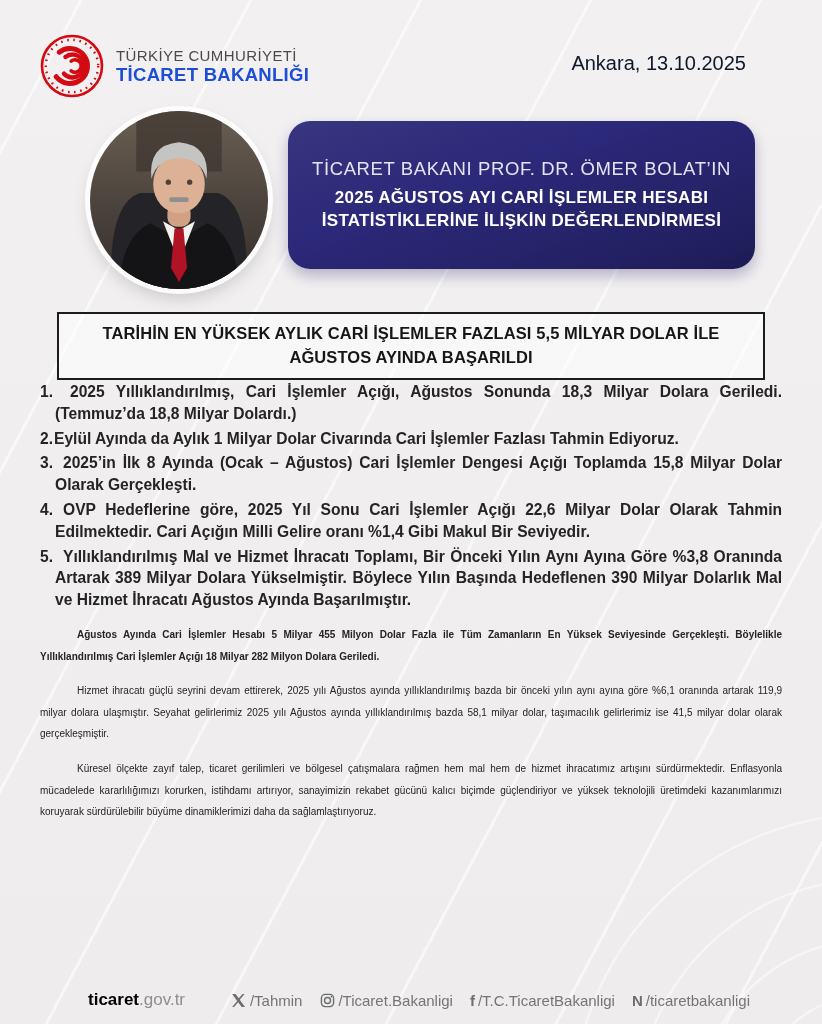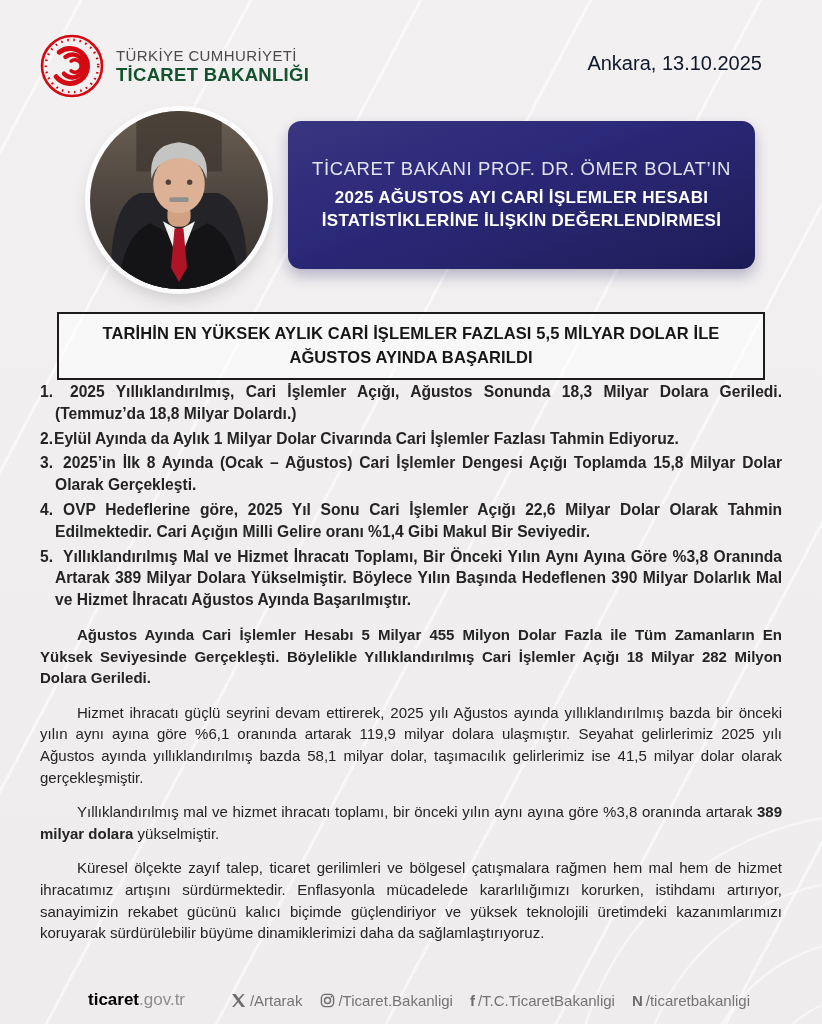--- a/index.html
+++ b/index.html
@@ -10,37 +10,37 @@
     background-color:#f0eeef;
     background-image:
       repeating-linear-gradient(118deg, rgba(255,255,255,0) 0 70px, rgba(255,255,255,.6) 70px 73px, rgba(255,255,255,0) 73px 150px),
       linear-gradient(180deg,#f2f0f1 0%, #eeecec 100%);
     overflow:hidden;
     color:#242424;
   }
   .guilloche { position:absolute; right:-140px; bottom:-180px; opacity:.55; pointer-events:none; }
 
   
-  .header { position:absolute; top:34px; left:40px; right:60px; display:flex; align-items:center; }
+  .header { position:absolute; top:34px; left:40px; right:76px; display:flex; align-items:center; }
   .emblem { width:64px; height:64px; flex:0 0 auto; }
   .ministry { margin-left:12px; line-height:1.15; }
   .ministry .l1 { font-size:15px; font-weight:500; color:#4a4a4a; letter-spacing:.4px; }
-  .ministry .l2 { font-size:18.5px; font-weight:800; color:#14532d; letter-spacing:.3px; }
+  .ministry .l2 { font-size:18.5px; font-weight:800; color:#1d4ed8; letter-spacing:.3px; }
   .dateline { margin-left:auto; align-self:flex-start; margin-top:18px; font-size:20px; color:#0f172a; font-weight:400; }
 
   
   .avatar {
     position:absolute; left:90px; top:111px; width:178px; height:178px;
     border-radius:50%; overflow:hidden;
     background:linear-gradient(180deg,#6b5f52 0%, #4a423c 55%, #332e2b 100%);
     box-shadow:0 0 0 5px rgba(255,255,255,.9), 0 8px 18px rgba(0,0,0,.18);
   }
   .title-box {
     position:absolute; left:288px; top:121px; width:467px; height:148px;
-    border-radius:13px;
+    border-radius:22px;
     background:linear-gradient(160deg,#38367f 0%, #2b2979 40%, #232163 80%, #1d1b55 100%);
     box-shadow:0 7px 14px rgba(30,28,90,.28);
     display:flex; flex-direction:column; justify-content:center; align-items:center;
     text-align:center; padding:10px 18px; color:#fff;
   }
   .title-box .t1 { font-size:18.5px; font-weight:400; letter-spacing:.6px; color:#e3e3f2; margin-bottom:7px; }
   .title-box .t2, .title-box .t3 { font-size:17px; font-weight:800; letter-spacing:.3px; line-height:1.35; }
 
   
   .headline-box {
@@ -53,21 +53,21 @@
 
   
   .content { position:absolute; left:40px; right:40px; top:381px; }
   .li { font-size:15.6px; font-weight:700; line-height:21.8px; text-align:justify;
         padding-left:15px; text-indent:-15px; margin-bottom:3px; color:#242424; }
   .li .num { display:inline; }
   .num.gap3 { margin-right:17px; }
   .num.gap2 { margin-right:10px; }
   .num.gap0 { margin-right:1px; }
   .paras { margin-top:13px; }
-  .para { font-size:15px; line-height:21.6px; text-align:justify; text-indent:37px;
+  .para { font-size:10px; line-height:21.6px; text-align:justify; text-indent:37px;
           margin-bottom:13px; color:#242424; }
   .para.bold { font-weight:700; }
   .para .emph { font-weight:700; }
 
   
   .footer { position:absolute; left:88px; right:72px; top:990px; display:flex; align-items:center; }
   .site { font-size:17px; color:#8e8e8e; }
   .site .strong { font-weight:800; color:#000000; }
   .socials { margin-left:auto; display:flex; align-items:center; gap:17px; }
   .social { display:flex; align-items:center; gap:3px; font-size:15px; color:#757575; }
@@ -142,37 +142,36 @@
   <div class="li">
     <span class="num gap2">4.</span><span>OVP Hedeflerine göre, 2025 Yıl Sonu Cari İşlemler Açığı 22,6 Milyar Dolar Olarak Tahmin Edilmektedir. Cari Açığın Milli Gelire oranı %1,4 Gibi Makul Bir Seviyedir.</span>
   </div>
   <div class="li">
     <span class="num gap2">5.</span><span>Yıllıklandırılmış Mal ve Hizmet İhracatı Toplamı, Bir Önceki Yılın Aynı Ayına Göre %3,8 Oranında Artarak 389 Milyar Dolara Yükselmiştir. Böylece Yılın Başında Hedeflenen 390 Milyar Dolarlık Mal ve Hizmet İhracatı Ağustos Ayında Başarılmıştır.</span>
   </div>
 
   <div class="paras">
     <div class="para bold">Ağustos Ayında Cari İşlemler Hesabı 5 Milyar 455 Milyon Dolar Fazla ile Tüm Zamanların En Yüksek Seviyesinde Gerçekleşti. Böylelikle Yıllıklandırılmış Cari İşlemler Açığı 18 Milyar 282 Milyon Dolara Geriledi.</div>
     <div class="para">Hizmet ihracatı güçlü seyrini devam ettirerek, 2025 yılı Ağustos ayında yıllıklandırılmış bazda bir önceki yılın aynı ayına göre %6,1 oranında artarak 119,9 milyar dolara ulaşmıştır. Seyahat gelirlerimiz 2025 yılı Ağustos ayında yıllıklandırılmış bazda 58,1 milyar dolar, taşımacılık gelirlerimiz ise 41,5 milyar dolar olarak gerçekleşmiştir.</div>
-    <div class="para"><span>Yıllıklandırılmış mal ve hizmet ihracatı toplamı, bir önceki yılın aynı ayına göre %3,8 oranında artarak </span><span class="emph">389 milyar dolara</span><span> yükselmiştir.</span></div>
     <div class="para">Küresel ölçekte zayıf talep, ticaret gerilimleri ve bölgesel çatışmalara rağmen hem mal hem de hizmet ihracatımız artışını sürdürmektedir. Enflasyonla mücadelede kararlılığımızı korurken, istihdamı artırıyor, sanayimizin rekabet gücünü kalıcı biçimde güçlendiriyor ve yüksek teknolojili üretimdeki kazanımlarımızı koruyarak sürdürülebilir büyüme dinamiklerimizi daha da sağlamlaştırıyoruz.</div>
   </div>
 </div>
 
 <div class="footer">
   <div class="site">
     <span class="strong">ticaret</span><span>.gov.tr</span>
   </div>
   <div class="socials">
     <div class="social">
       <span class="ic">
         <svg viewBox="0 0 16 16" fill="#6e6e6e">
             <path d="M1.2 1h3.6l3.5 4.7L12.4 1h2.1L9.3 7.1 15 15h-3.6L7.6 9.9 3.3 15H1.2l5.4-6.6z"></path>
           </svg>
       </span>
-      <span>/Artarak</span>
+      <span>/Tahmin</span>
     </div>
     <div class="social">
       <span class="ic">
         <svg viewBox="0 0 16 16" fill="none" stroke="#6e6e6e" stroke-width="1.5">
           <rect x="1.5" y="1.5" width="13" height="13" rx="4"></rect>
           <circle cx="8" cy="8" r="3.2"></circle>
           <circle cx="12.1" cy="3.9" r="0.9" fill="#6e6e6e" stroke="none"></circle>
         </svg>
       </span>
       <span>/Ticaret.Bakanligi</span>

